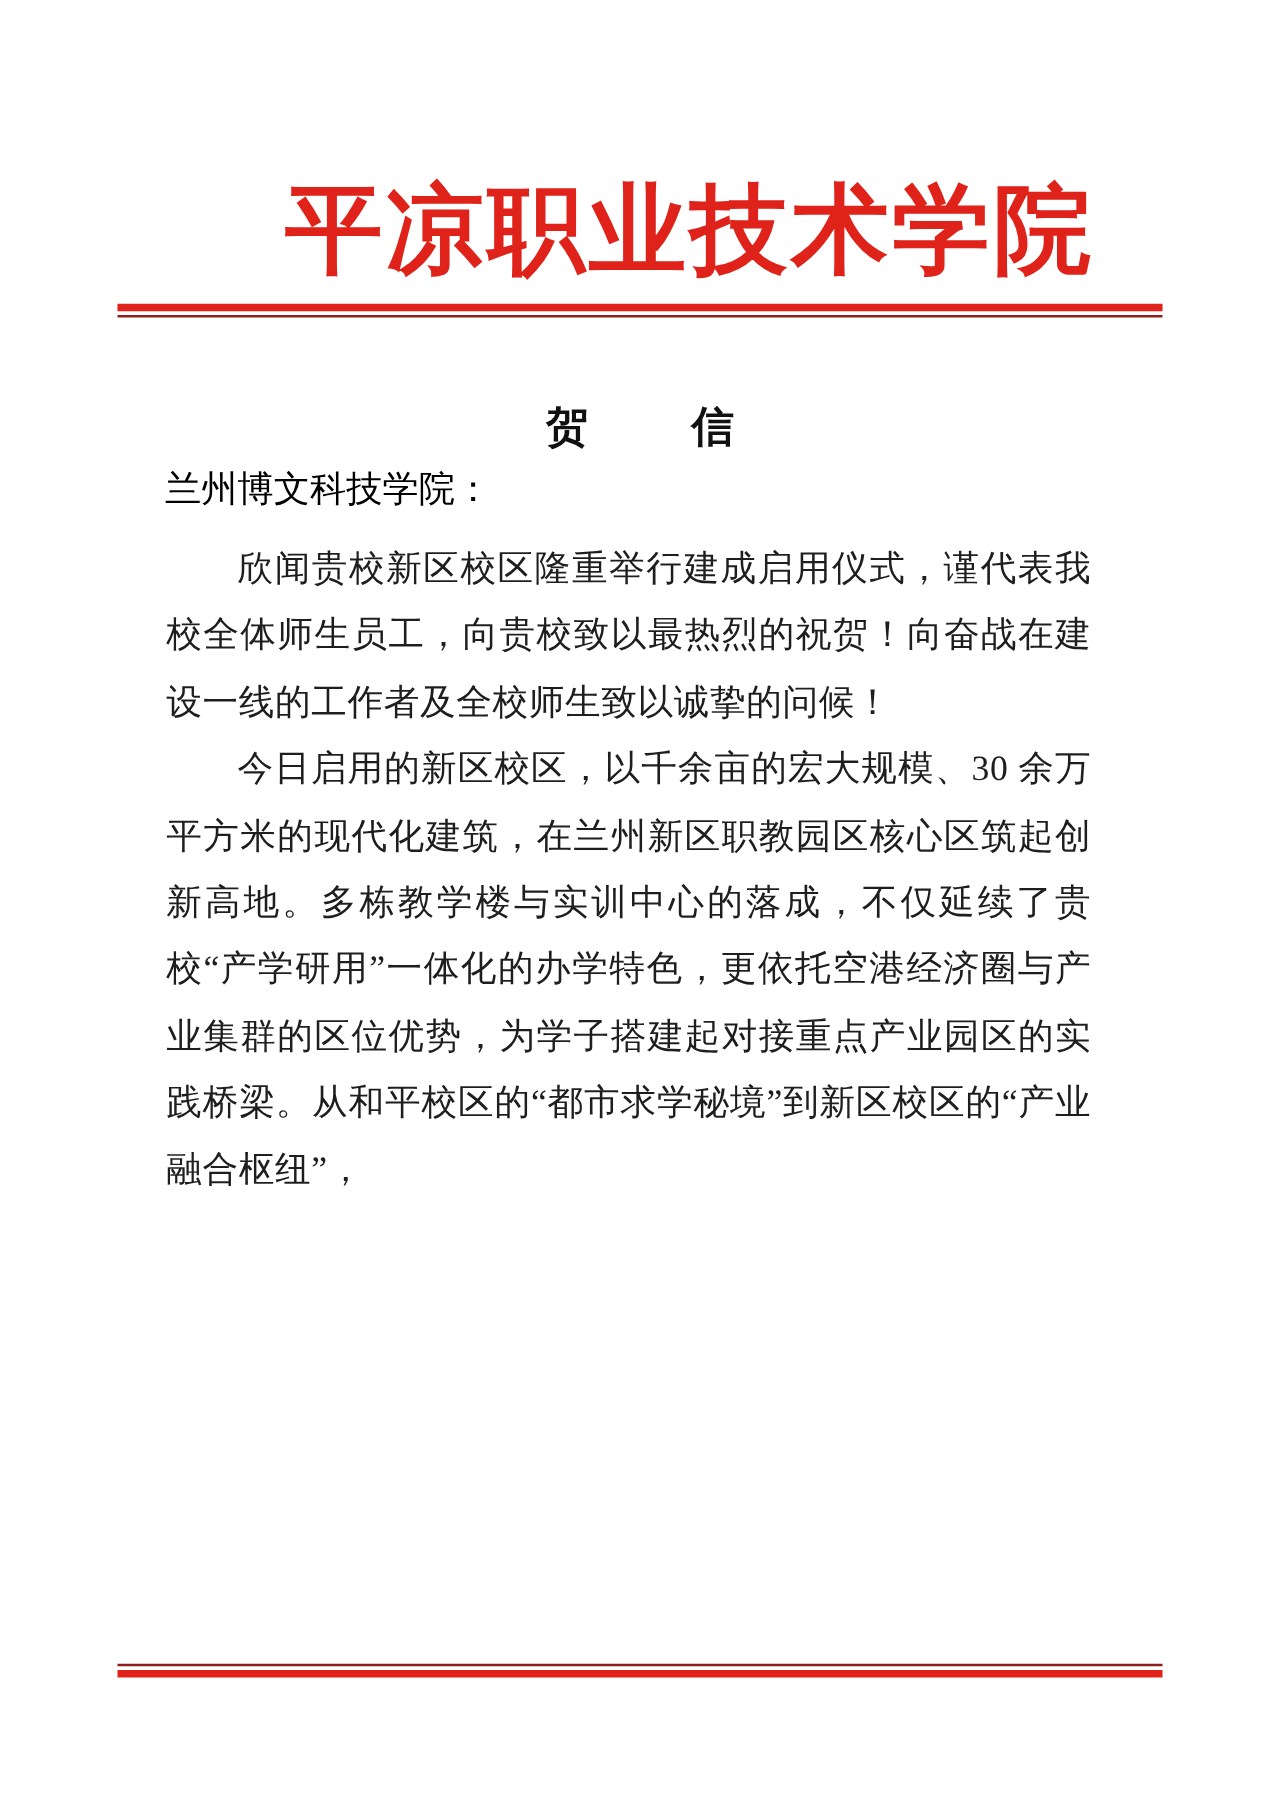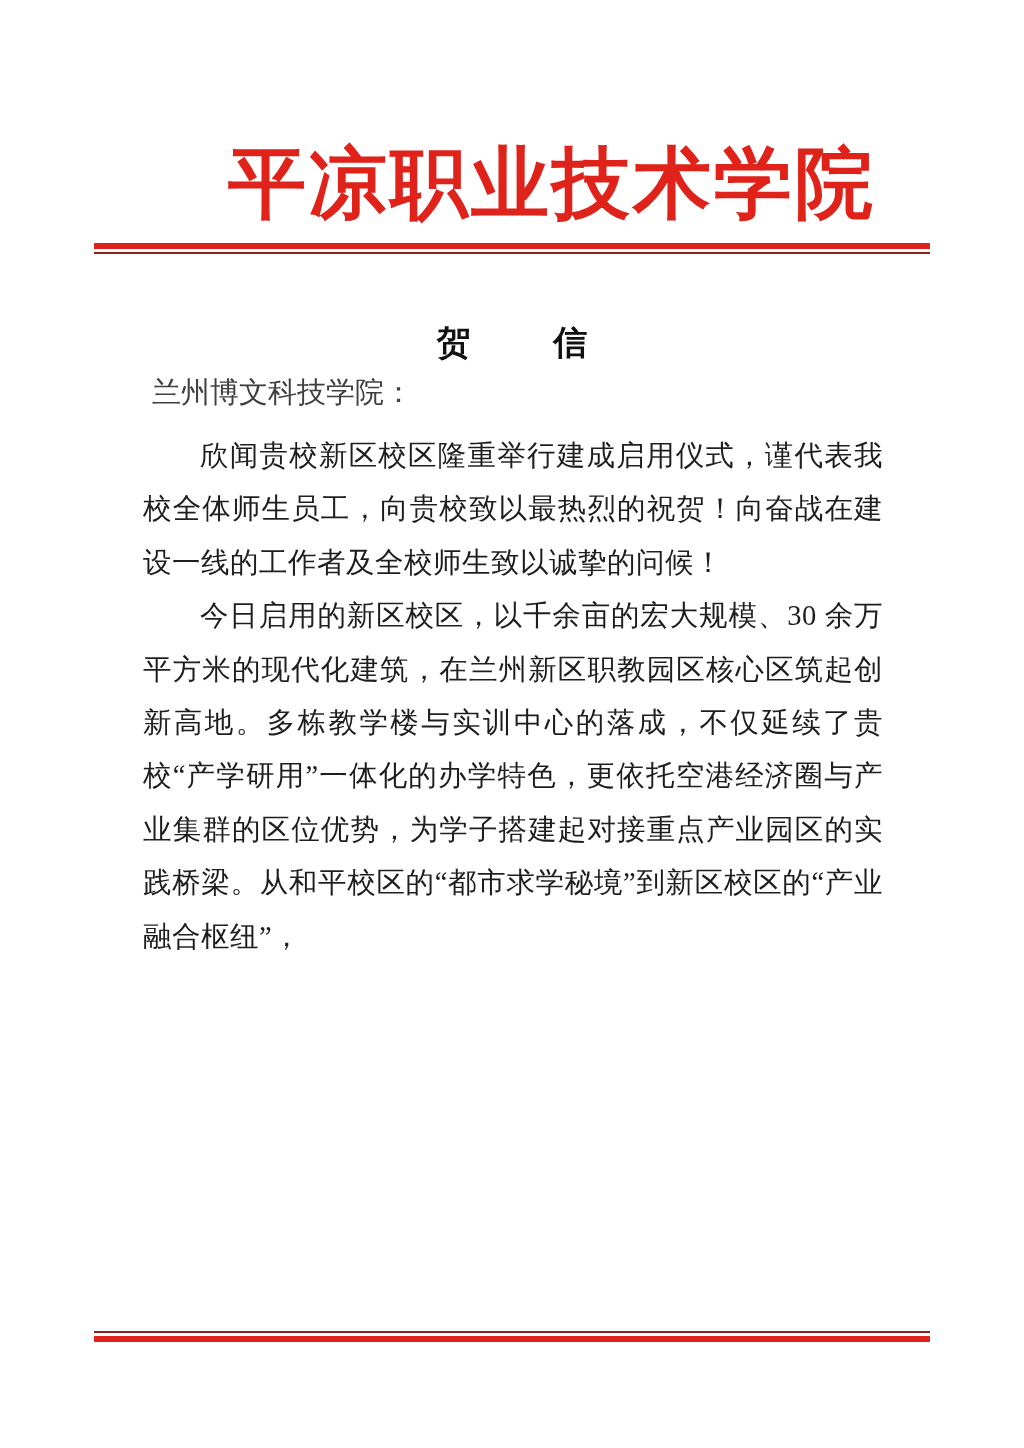--- a/index.html
+++ b/index.html
@@ -61,30 +61,30 @@
     font-weight: bold;
     color: #111111;
     white-space: nowrap;
     margin-top: 16px;
   }
   .letter-title span + span { margin-left: 74px; }
   
   .salutation {
     position: absolute;
     top: 372px;
-    left: 152px;
+    left: 132px;
     font-size: 29px;
     line-height: 40px;
-    color: #404040;
+    color: #000000;
   }
   
   .body-text {
     position: absolute;
     top: 429px;
-    left: 143px;
+    left: 133px;
     width: 740px;
     height: 913px;
     overflow: hidden;
     z-index: 1;
   }
   .body-text p {
     margin: 0;
     padding: 0;
     font-size: 28.5px;
     line-height: 53.4px;

